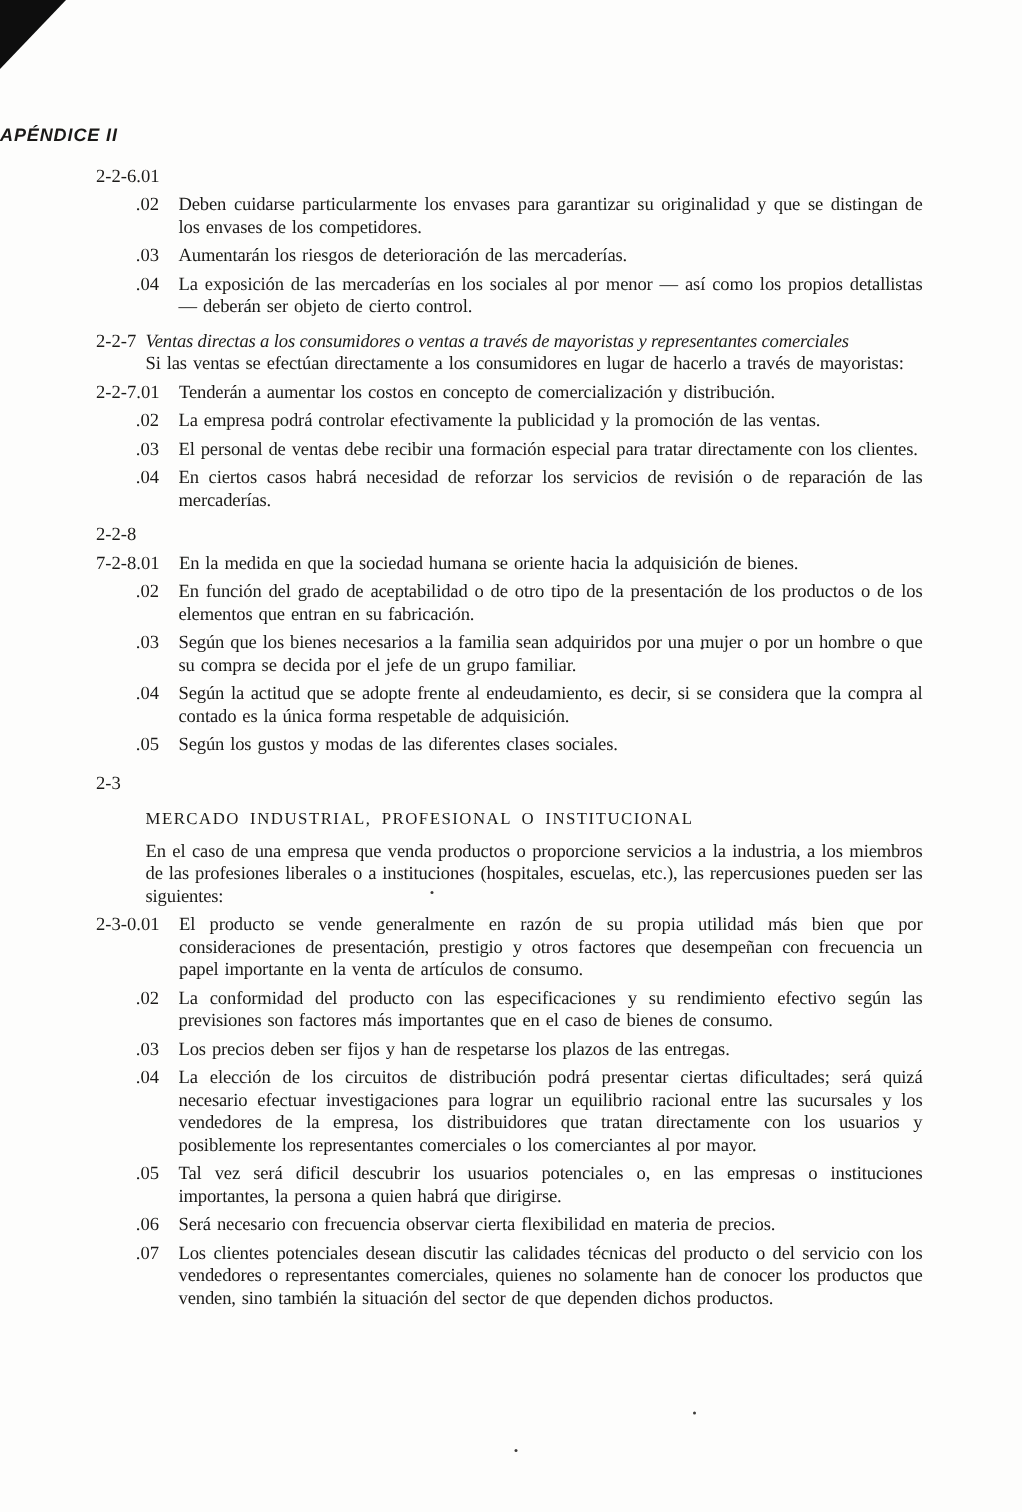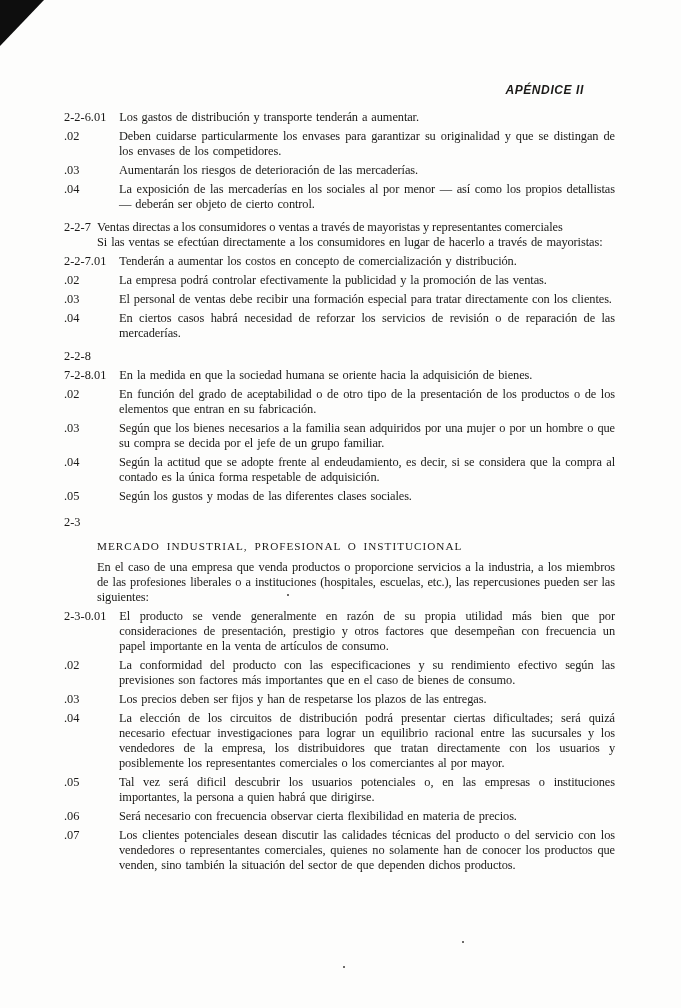--- a/index.html
+++ b/index.html
@@ -19,52 +19,52 @@
     position: absolute;
     top: 0; left: 0;
     width: 0; height: 0;
     border-top: 46px solid #0e0e0e;
     border-right: 44px solid transparent;
   }
   .running-head {
     position: absolute;
     top: 83px; left: 0;
     width: 584px;
-    text-align: right;
     font-family: "Liberation Sans", sans-serif;
     font-style: italic;
     font-weight: 700;
     font-size: 12px;
     letter-spacing: 0.6px;
     white-space: nowrap;
   }
   .content {
     position: absolute;
     top: 110px; left: 64px;
     width: 551px;
   }
   
   .row { display: flex; margin-bottom: 4px; }
   .row-num {
     flex: 0 0 55px;
     box-sizing: border-box;
     padding-right: 13px;
+    text-align: right;
     white-space: nowrap;
   }
   .row-text {
     flex: 1;
     text-align: justify;
     letter-spacing: -0.1px;
     word-spacing: 1px;
   }
   
   .sec { display: flex; margin: 8px 0 4px; }
   .sec-num { flex: 0 0 33px; white-space: nowrap; }
   .sec-body { flex: 1; }
-  .sec-title { letter-spacing: -0.1px; }
+  .sec-title { font-style: italic; letter-spacing: -0.1px; }
   .sec-intro { text-align: justify; letter-spacing: -0.1px; word-spacing: 1px; }
   .sec.caps { margin-top: 11px; }
   .sec.caps .sec-title {
     font-style: normal;
     font-size: 11.2px;
     letter-spacing: 1px;
     word-spacing: 3px;
     margin-top: 24px;
   }
   .sec.caps .sec-intro { margin-top: 6px; }
@@ -86,21 +86,20 @@
 </style>
 </head>
 <body>
 
 <div class="page">
   <div class="corner-mark"></div>
   <div class="running-head">APÉNDICE II</div>
   <main class="content">
       <div class="row">
         <div class="row-num">2-2-6.01</div>
-        <div class="row-text">Los gastos de distribución y transporte tenderán a aumentar.</div>
       </div>
       <div class="row">
         <div class="row-num">.02</div>
         <div class="row-text">Deben cuidarse particularmente los envases para garantizar su originalidad y que se distingan de los envases de los competidores.</div>
       </div>
       <div class="row">
         <div class="row-num">.03</div>
         <div class="row-text">Aumentarán los riesgos de deterioración de las mercaderías.</div>
       </div>
       <div class="row">

